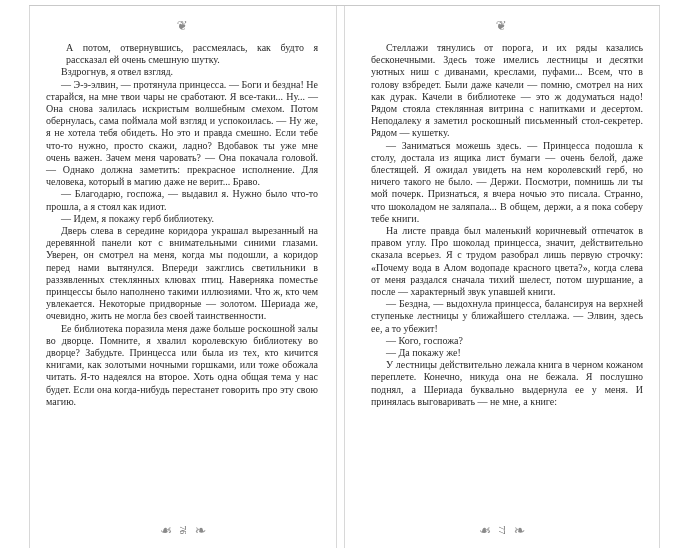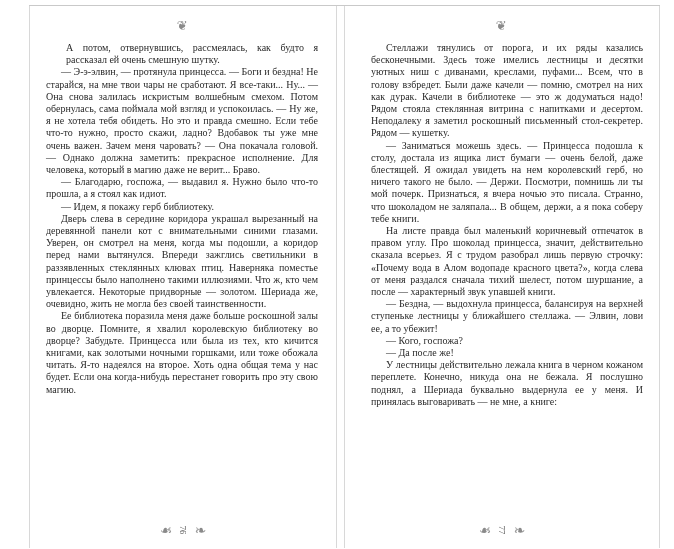--- a/index.html
+++ b/index.html
@@ -73,20 +73,21 @@
 <body>
 
 <div class="spread">
 
   <div class="page page--left">
     <div class="ornament-top">
       <span>❦</span>
     </div>
     <div class="page-text">
         <p class="para">А потом, отвернувшись, рассмеялась, как будто я рассказал ей очень смешную шутку.</p>
+        <p class="para">Вздрогнув, я отвел взгляд.</p>
         <p class="para">— Э-э-элвин, — протянула принцесса. — Боги и бездна! Не старайся, на мне твои чары не сработают. Я все-таки... Ну... — Она снова залилась искристым волшебным смехом. Потом обернулась, сама поймала мой взгляд и успокоилась. — Ну же, я не хотела тебя обидеть. Но это и правда смешно. Если тебе что-то нужно, просто скажи, ладно? Вдобавок ты уже мне очень важен. Зачем меня чаровать? — Она покачала головой. — Однако должна заметить: прекрасное исполнение. Для человека, который в магию даже не верит... Браво.</p>
         <p class="para">— Благодарю, госпожа, — выдавил я. Нужно было что-то прошла, а я стоял как идиот.</p>
         <p class="para">— Идем, я покажу герб библиотеку.</p>
         <p class="para">Дверь слева в середине коридора украшал вырезанный на деревянной панели кот с внимательными синими глазами. Уверен, он смотрел на меня, когда мы подошли, а коридор перед нами вытянулся. Впереди зажглись светильники в раззявленных стеклянных клювах птиц. Наверняка поместье принцессы было наполнено такими иллюзиями. Что ж, кто чем увлекается. Некоторые придворные — золотом. Шериада же, очевидно, жить не могла без своей таинственности.</p>
         <p class="para">Ее библиотека поразила меня даже больше роскошной залы во дворце. Помните, я хвалил королевскую библиотеку во дворце? Забудьте. Принцесса или была из тех, кто кичится книгами, как золотыми ночными горшками, или тоже обожала читать. Я-то надеялся на второе. Хоть одна общая тема у нас будет. Если она когда-нибудь перестанет говорить про эту свою магию.</p>
       </div>
     <div class="ornament-bottom">
       <span class="flourish">☙</span>
       <span class="page-number">76</span>
       <span class="flourish">❧</span>
@@ -94,23 +95,23 @@
   </div>
 
   <div class="page page--right">
     <div class="ornament-top">
       <span>❦</span>
     </div>
     <div class="page-text">
         <p class="para">Стеллажи тянулись от порога, и их ряды казались бесконечными. Здесь тоже имелись лестницы и десятки уютных ниш с диванами, креслами, пуфами... Всем, что в голову взбредет. Были даже качели — помню, смотрел на них как дурак. Качели в библиотеке — это ж додуматься надо! Рядом стояла стеклянная витрина с напитками и десертом. Неподалеку я заметил роскошный письменный стол-секретер. Рядом — кушетку.</p>
         <p class="para">— Заниматься можешь здесь. — Принцесса подошла к столу, достала из ящика лист бумаги — очень белой, даже блестящей. Я ожидал увидеть на нем королевский герб, но ничего такого не было. — Держи. Посмотри, помнишь ли ты мой почерк. Признаться, я вчера ночью это писала. Странно, что шоколадом не заляпала... В общем, держи, а я пока соберу тебе книги.</p>
         <p class="para">На листе правда был маленький коричневый отпечаток в правом углу. Про шоколад принцесса, значит, действительно сказала всерьез. Я с трудом разобрал лишь первую строчку: «Почему вода в Алом водопаде красного цвета?», когда слева от меня раздался сначала тихий шелест, потом шуршание, а после — характерный звук упавшей книги.</p>
-        <p class="para">— Бездна, — выдохнула принцесса, балансируя на верхней ступеньке лестницы у ближайшего стеллажа. — Элвин, лови ее, а то убежит!</p>
+        <p class="para">— Бездна, — выдохнула принцесса, балансируя на верхней ступеньке лестницы у ближайшего стеллажа. — Элвин, здесь ее, а то убежит!</p>
         <p class="para">— Кого, госпожа?</p>
-        <p class="para">— Да после же!</p>
+        <p class="para">— Да покажу же!</p>
         <p class="para">У лестницы действительно лежала книга в черном кожаном переплете. Конечно, никуда она не бежала. Я послушно поднял, а Шериада буквально выдернула ее у меня. И принялась выговаривать — не мне, а книге:</p>
       </div>
     <div class="ornament-bottom">
       <span class="flourish">☙</span>
       <span class="page-number">77</span>
       <span class="flourish">❧</span>
     </div>
   </div>
 
 </div>

